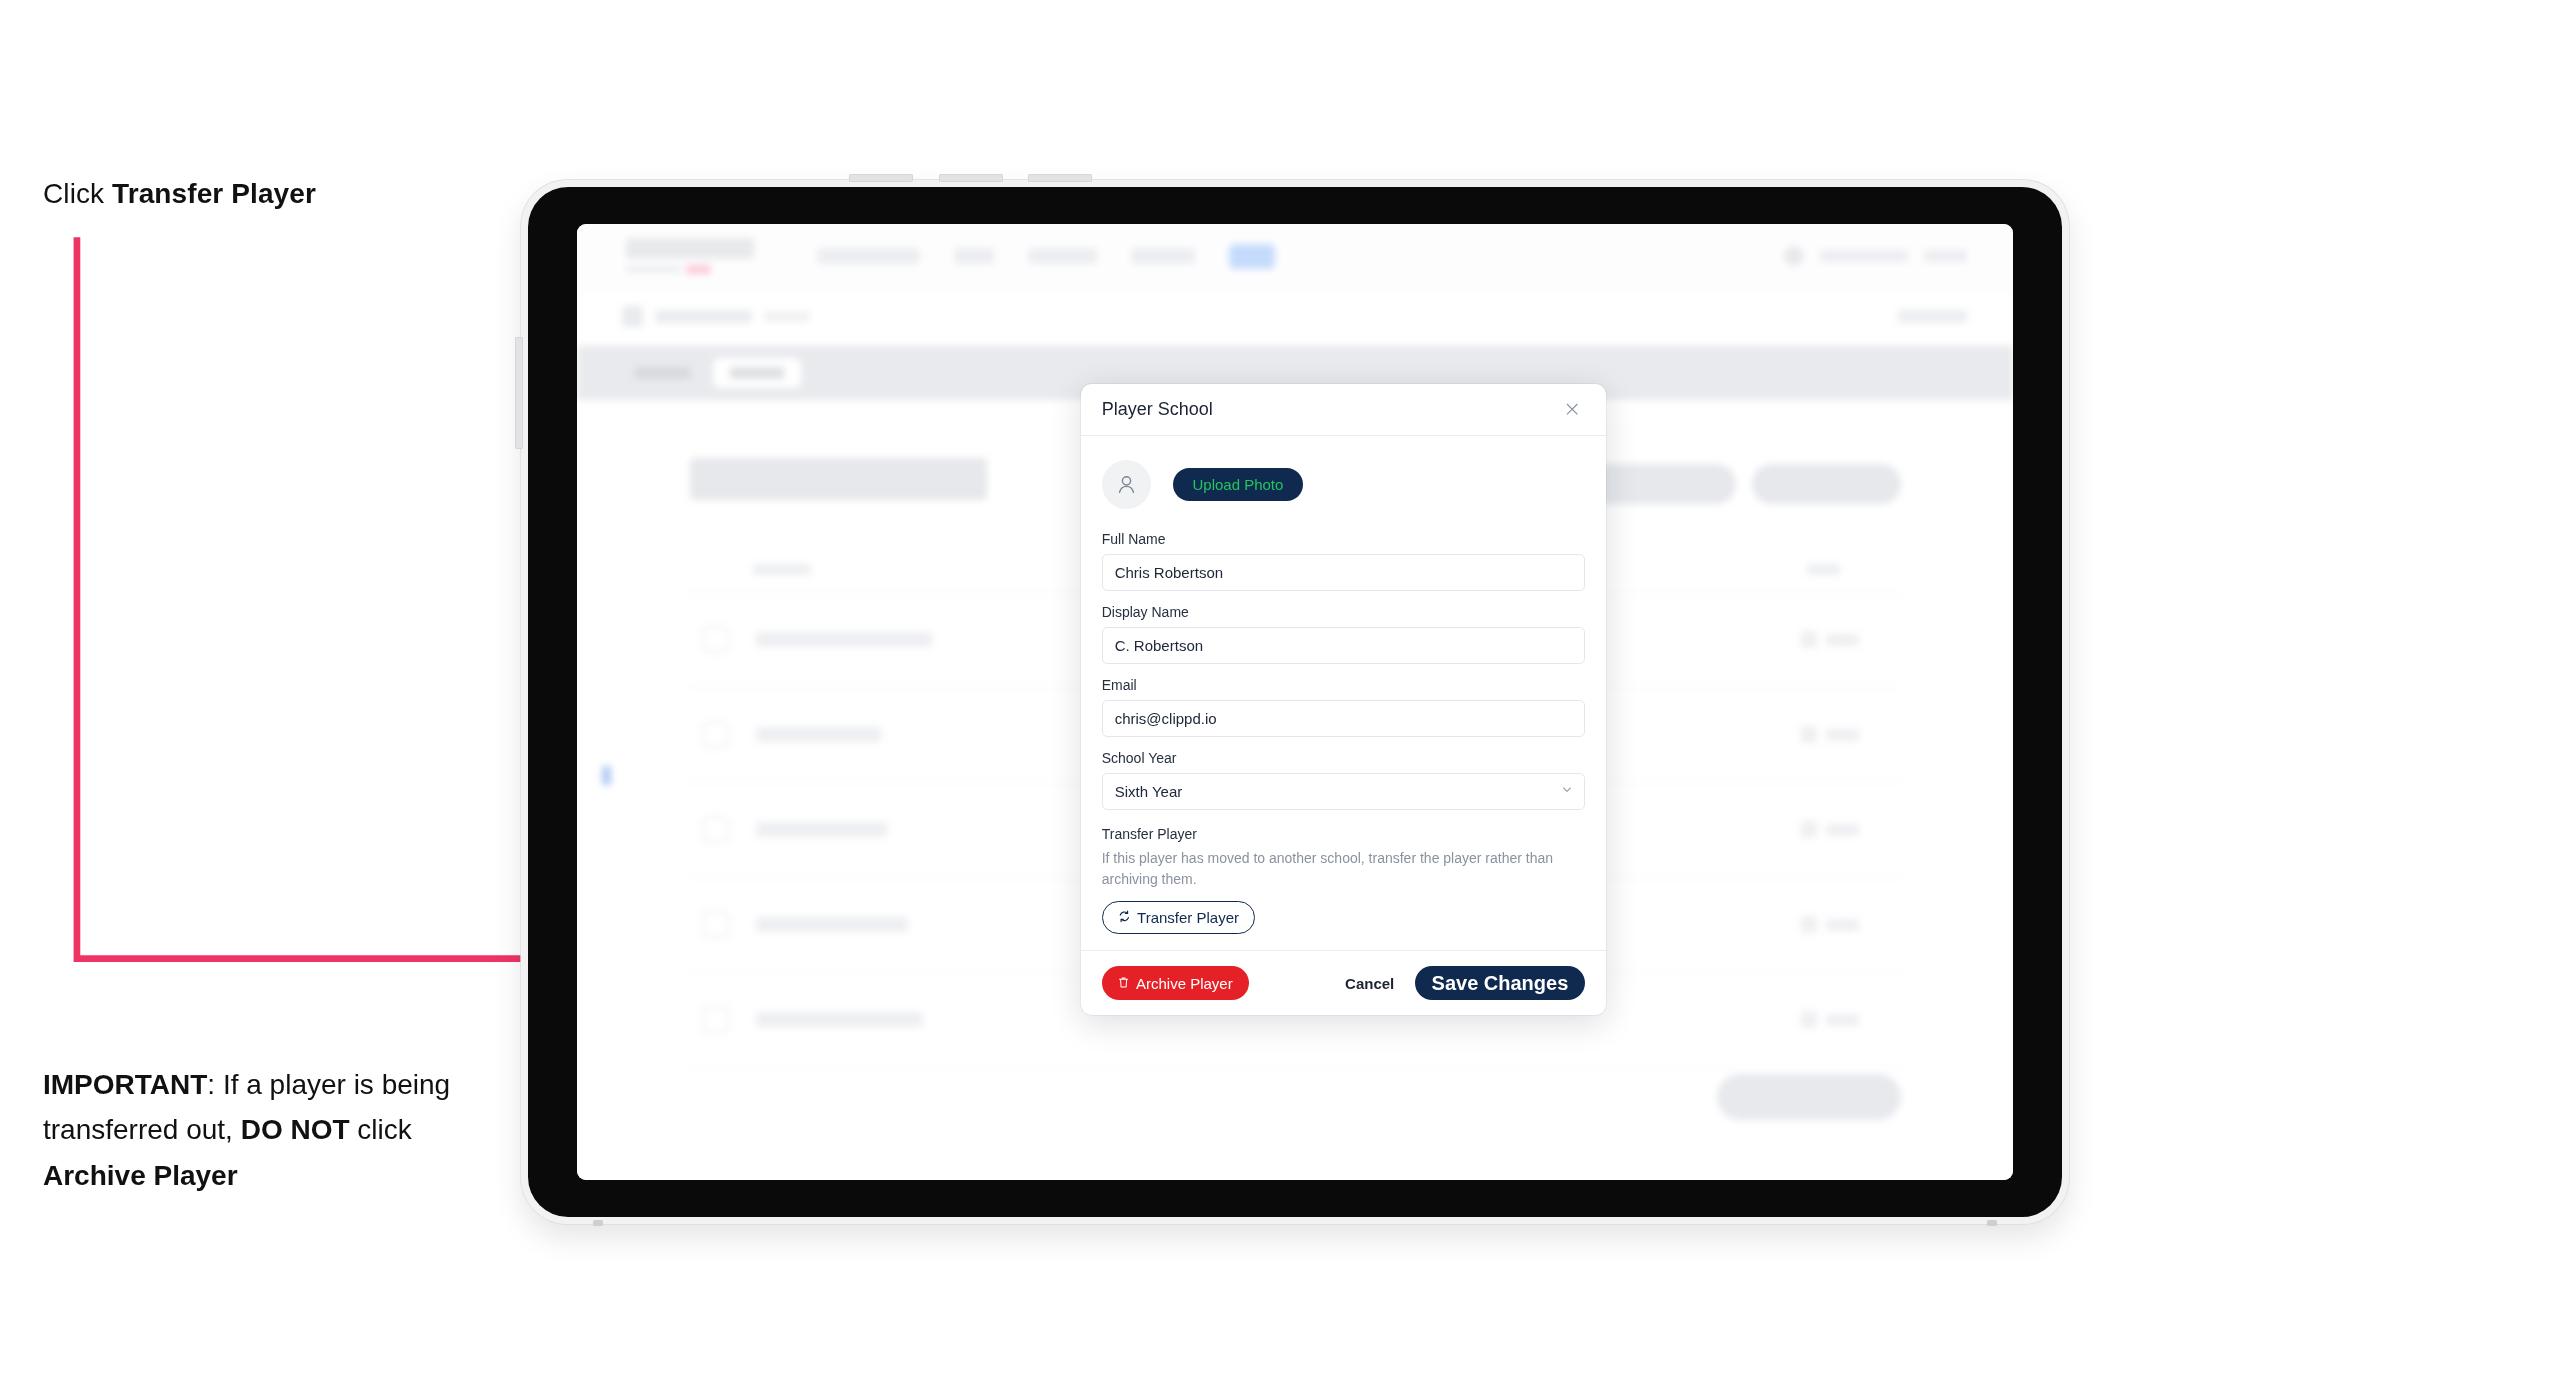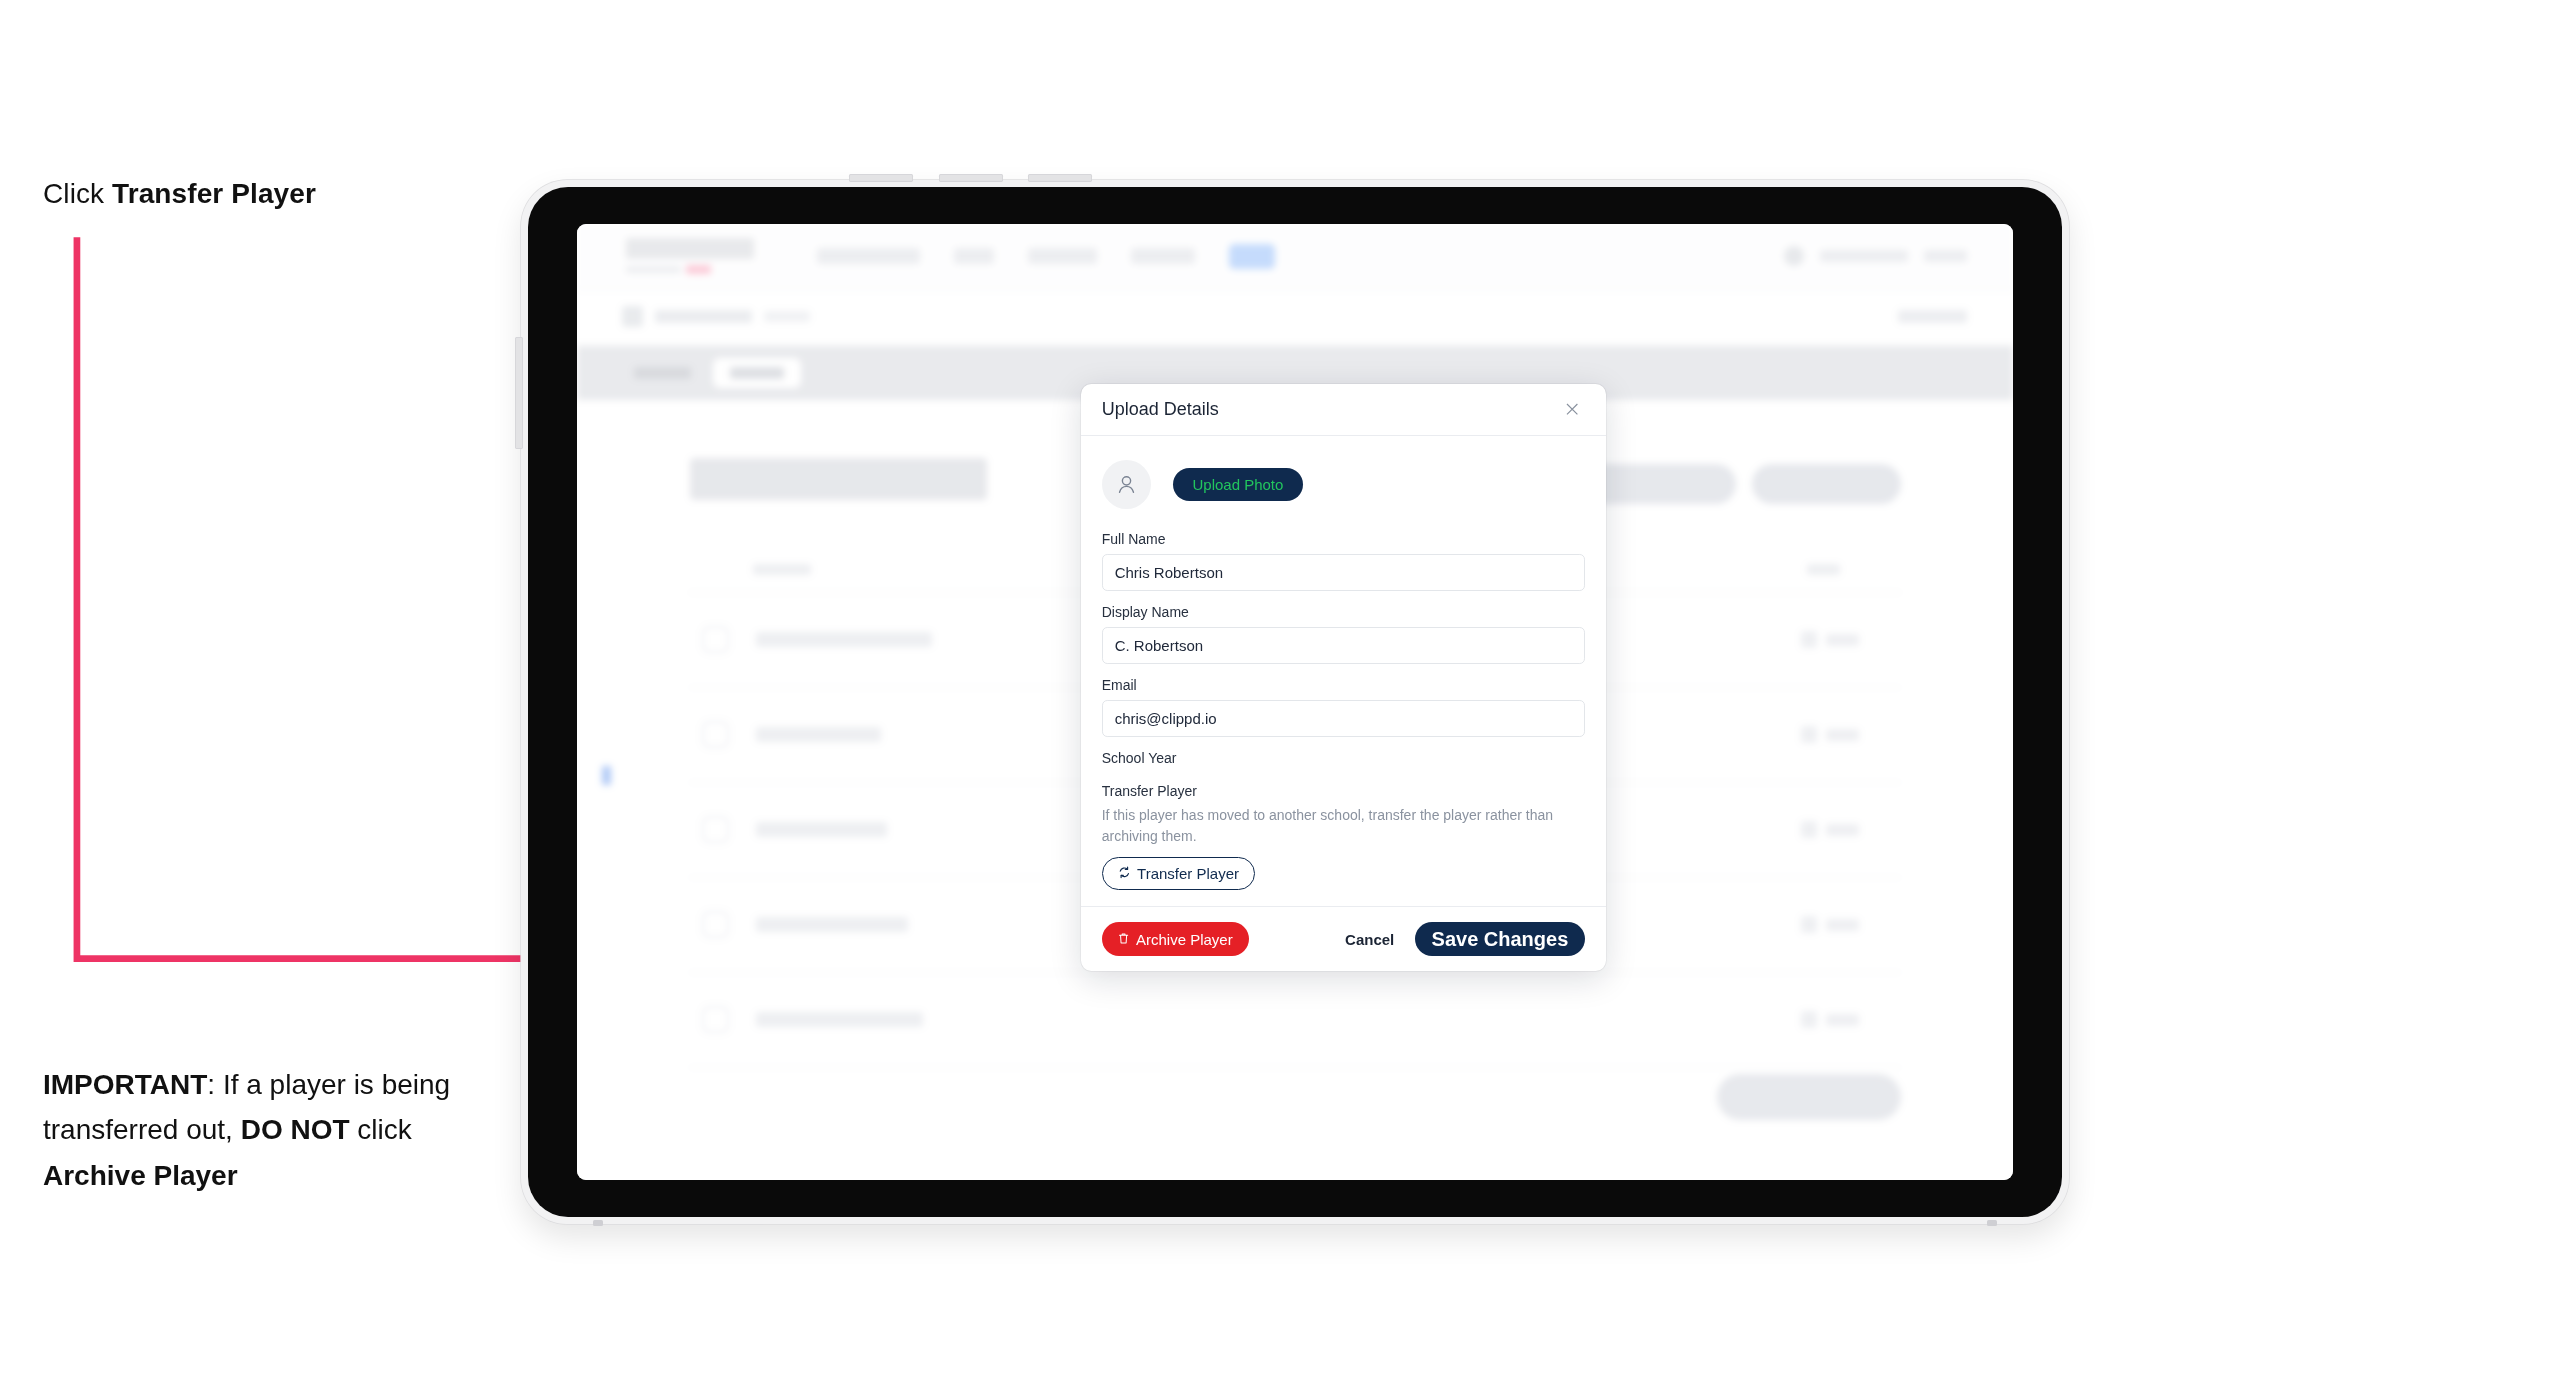--- a/index.html
+++ b/index.html
@@ -298,21 +298,21 @@
             </div>
 
             <div class="bottom-btn"></div>
           </div>
         </div>
         <div class="veil"></div>
 
         <div class="modal">
 
           <div class="m-head">
-            <div class="m-title">Upload Details</div>
+            <div class="m-title">Player School</div>
             <div class="m-close">
               <svg width="16.4" height="16.4" viewBox="0 0 22 22" fill="none">
                 <path d="M4 4 L18 18 M18 4 L4 18" stroke="currentColor" stroke-width="1.6"></path>
               </svg>
             </div>
           </div>
 
           <div class="m-body">
 
             <div class="photo-row">
@@ -335,20 +335,28 @@
               <input class="finput" value="C. Robertson" style="">
             </div>
 
             <div class="field">
               <div class="flabel">Email</div>
               <input class="finput" value="chris@clippd.io" style="">
             </div>
 
             <div class="field">
               <div class="flabel">School Year</div>
+              <div class="fselect">
+                <input class="finput" value="Sixth Year" style="">
+                <span class="chev">
+                  <svg width="12" height="12" viewBox="0 0 16 16" fill="none">
+                    <path d="M3.5 6 L8 10.5 L12.5 6" stroke="currentColor" stroke-width="1.5" stroke-linecap="round" stroke-linejoin="round"></path>
+                  </svg>
+                </span>
+              </div>
             </div>
 
             <div class="transfer">
               <div class="t-title">Transfer Player</div>
               <div class="t-desc">If this player has moved to another school, transfer the player rather than archiving them.</div>
               <button class="btn-transfer">
                 <span>
                   <svg width="12.7" height="12.7" viewBox="0 0 18 18" fill="none">
                     <path d="M3.2 7.2a6 6 0 0 1 10-2.6M14.8 10.8a6 6 0 0 1-10 2.6" stroke="currentColor" stroke-width="1.7" stroke-linecap="round"></path>
                     <path d="M13.6 1.6v3.2h-3.2M4.4 16.4v-3.2h3.2" stroke="currentColor" stroke-width="1.7" stroke-linecap="round" stroke-linejoin="round"></path>

